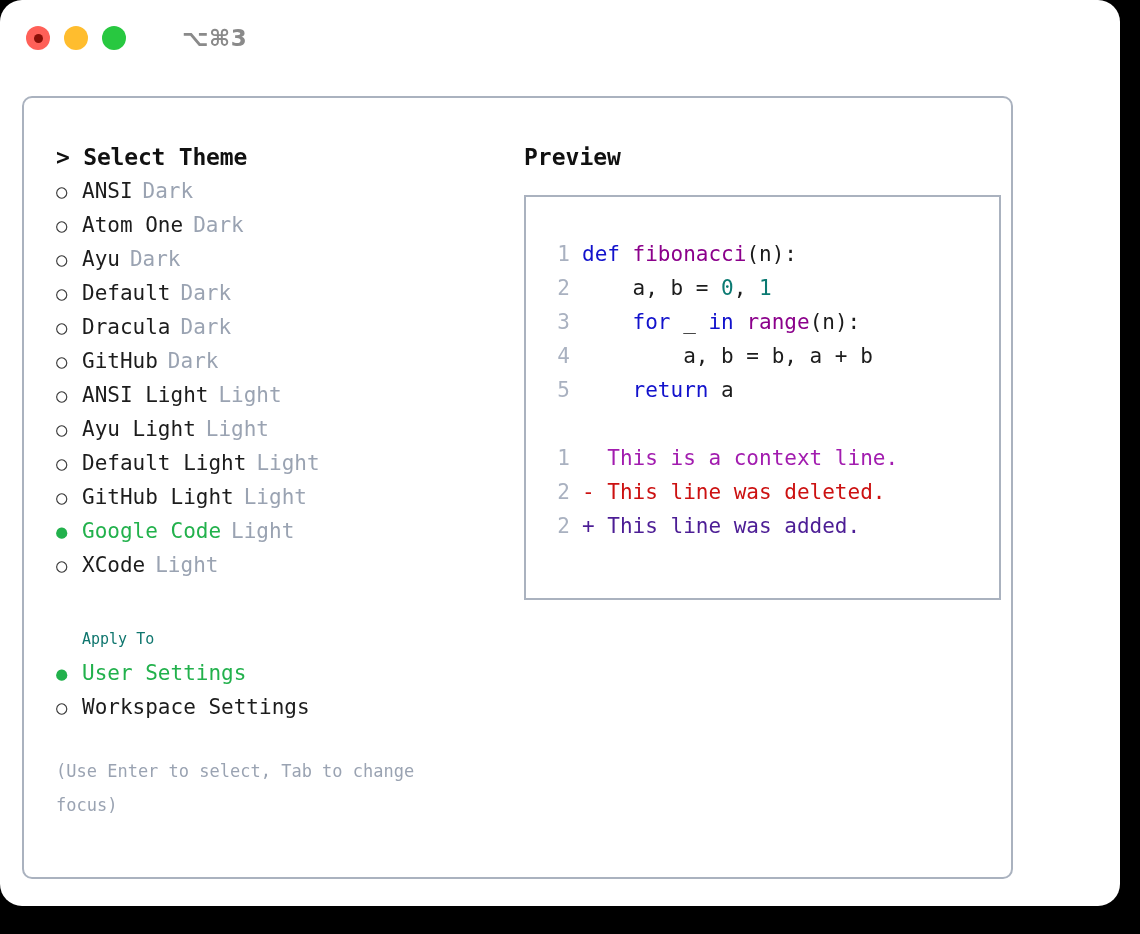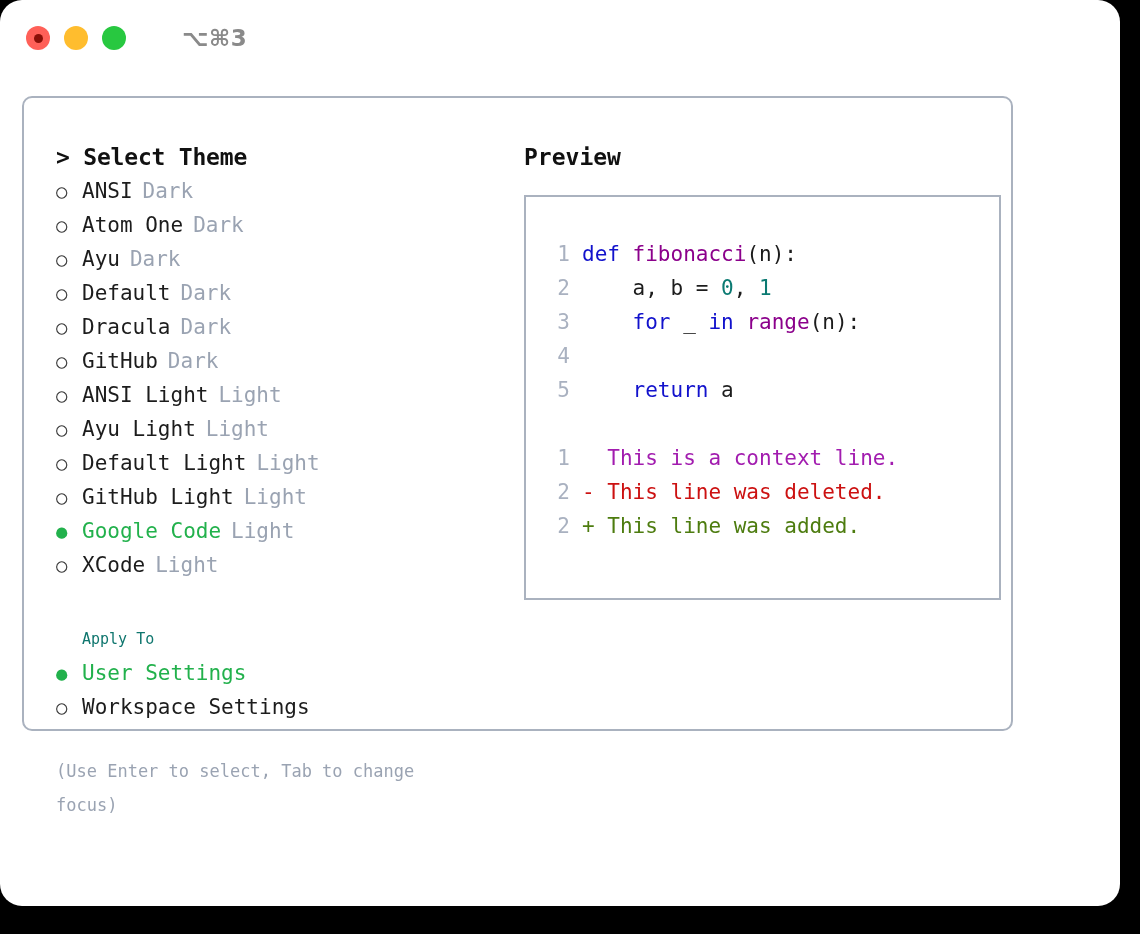--- a/index.html
+++ b/index.html
@@ -60,21 +60,21 @@
     color: #8a8a8a;
     letter-spacing: 0.5px;
     font-family: "DejaVu Sans", "Liberation Sans", sans-serif;
   }
 
   
   .panel {
     position: absolute;
     left: 22px; top: 96px;
     width: 991px;
-    height: 635px;
+    height: 783px;
     border: 2px solid #aab2bf;
     border-radius: 10px;
     background: #ffffff;
   }
 
   .panel-inner {
     position: absolute;
     left: 16px; top: 42px;
     right: 0; bottom: 0;
     display: flex;
@@ -177,21 +177,21 @@
     margin-right: 12px;
   }
   .code-blank { height: 34px; }
 
   .tok-kw   { color: #1212cc; }
   .tok-fn   { color: #8b008b; }
   .tok-num  { color: #0b7a72; }
   .tok-pl   { color: #1c1c1c; }
   .tok-ctx  { color: #a21caf; }
   .tok-del  { color: #cc1111; text-align: center; }
-  .tok-add  { color: #4d7c0f; }
+  .tok-add  { color: #4c1d95; }
 </style>
 </head>
 <body>
 
 <div class="window">
 
   <div class="titlebar">
     <div class="lights">
       <div class="light light-close"></div>
       <div class="light light-min"></div>
@@ -234,21 +234,21 @@
       </div>
 
       <div class="col-right">
         <div class="preview-title">Preview</div>
 
         <div class="code-box">
           <div id="code-lines">
               <div class="code-line"><span class="ln">1</span><span><span class="tok-kw">def </span><span class="tok-fn">fibonacci</span><span class="tok-pl">(n):</span></span></div>
               <div class="code-line"><span class="ln">2</span><span><span class="tok-pl">    a, b = </span><span class="tok-num">0</span><span class="tok-pl">, </span><span class="tok-num">1</span></span></div>
               <div class="code-line"><span class="ln">3</span><span><span class="tok-pl">    </span><span class="tok-kw">for</span><span class="tok-pl"> _ </span><span class="tok-kw">in</span><span class="tok-pl"> </span><span class="tok-fn">range</span><span class="tok-pl">(n):</span></span></div>
-              <div class="code-line"><span class="ln">4</span></div>
+              <div class="code-line"><span class="ln">4</span><span><span class="tok-pl">        a, b = b, a + b</span></span></div>
               <div class="code-line"><span class="ln">5</span><span><span class="tok-pl">    </span><span class="tok-kw">return</span><span class="tok-pl"> a</span></span></div>
             </div>
           <div class="code-blank"></div>
           <div id="diff-lines">
               <div class="code-line"><span class="ln">1</span><span><span class="tok-ctx">  This is a context line.</span></span></div>
               <div class="code-line"><span class="ln">2</span><span><span class="tok-del">- This line was deleted.</span></span></div>
               <div class="code-line"><span class="ln">2</span><span><span class="tok-add">+ This line was added.</span></span></div>
             </div>
         </div>
       </div>

